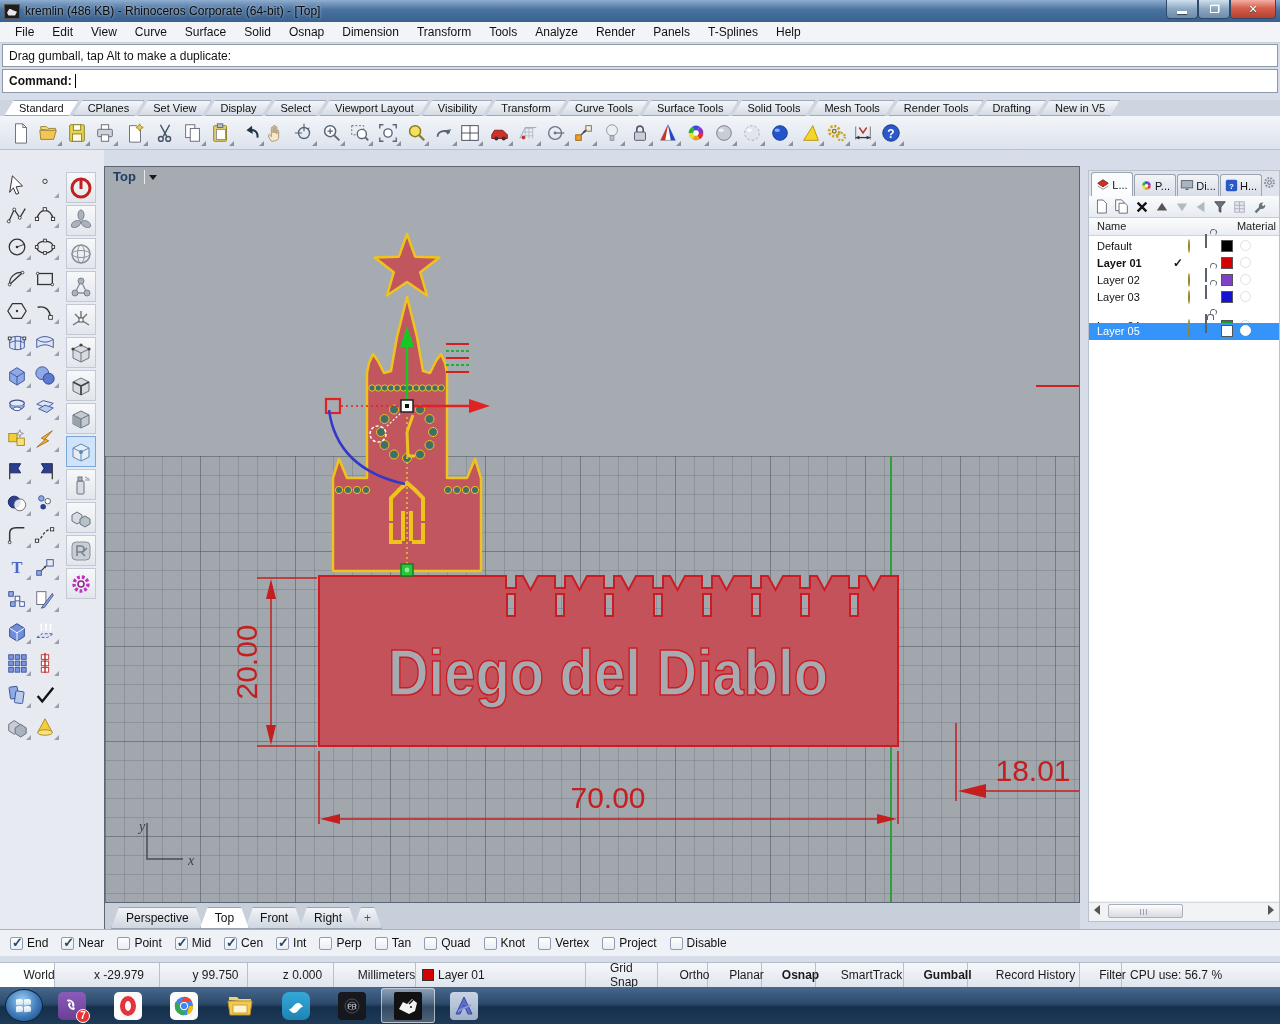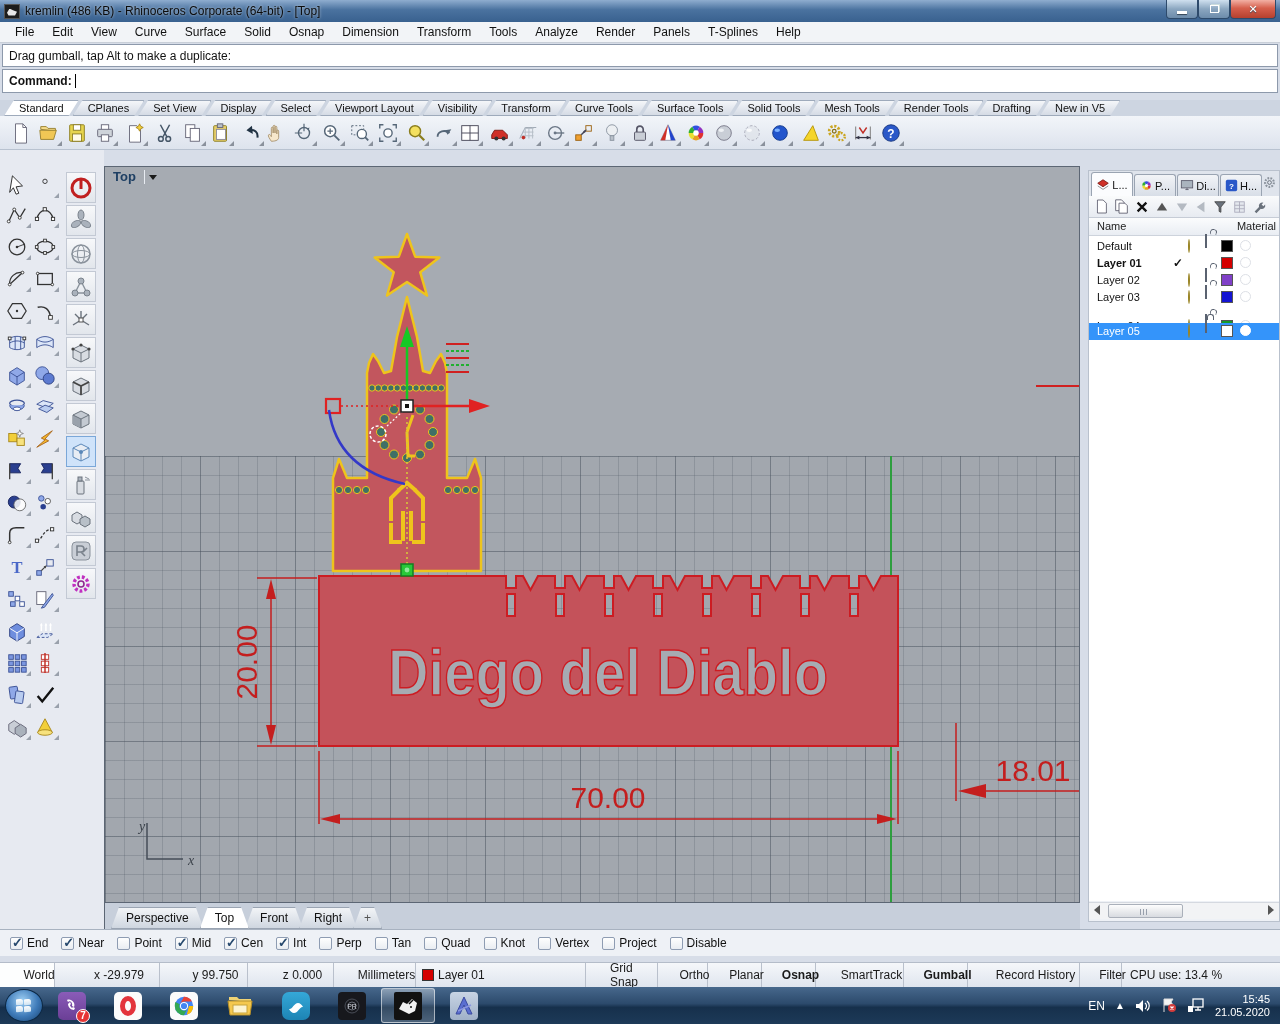--- a/index.html
+++ b/index.html
@@ -1120,21 +1120,21 @@
     <div class="seg on" style="width:64px">
         <span>Gumball</span>
       </div>
     <div class="seg" style="width:112px">
         <span>Record History</span>
       </div>
     <div class="seg" style="width:42px">
         <span>Filter</span>
       </div>
     <div class="seg" style="flex:1;border-right:none;justify-content:flex-start;padding-left:8px">
-        <span>CPU use: 13.4 %</span>
+        <span>CPU use: 56.7 %</span>
       </div>
   </div>
 
   <div id="taskbar">
     <div id="startorb">
         <div class="flag">
           <i></i>
           <i></i>
           <i></i>
           <i></i>
@@ -1202,37 +1202,15 @@
       </div>
     </div>
     <div class="appbtn">
       <div class="aicon" style="background:linear-gradient(#c8d4e4,#9fb0c8);border-radius:4px">
         <svg width="22" height="22" viewBox="0 0 22 22">
             <path d="M11 2L3 19h4l4-9 4 9h4z" fill="#5a6ed0" stroke="#3a4aa0"></path>
             <path d="M5 16l13-6" stroke="#8a96e0" stroke-width="1.6"></path>
           </svg>
       </div>
     </div>
-    <div id="tray">
-      <span style="font-size:12px">EN</span>
-      <span class="trayglyph">▲</span>
-      <svg width="16" height="14" viewBox="0 0 16 14">
-          <path d="M1 5h3l4-4v12l-4-4H1z" fill="#fff"></path>
-          <path d="M10 4c2 1.5 2 4.5 0 6M12 2c3 2.5 3 7 0 9.5" stroke="#fff" fill="none" stroke-width="1.2"></path>
-        </svg>
-      <svg width="16" height="15" viewBox="0 0 16 15">
-          <path d="M3 1v13M3 1h9l-2 3 2 3H3" fill="#f4f4f4" stroke="#ddd"></path>
-          <circle cx="11" cy="10" r="4" fill="#d23c3c"></circle>
-          <path d="M9.5 8.5l3 3M12.5 8.5l-3 3" stroke="#fff" stroke-width="1.2"></path>
-        </svg>
-      <svg width="18" height="15" viewBox="0 0 18 15">
-          <rect x="6" y="1" width="10" height="8" fill="none" stroke="#fff" stroke-width="1.3"></rect>
-          <path d="M11 9v3M8 12h6" stroke="#fff" stroke-width="1.3"></path>
-          <rect x="1" y="8" width="5" height="6" fill="#fff"></rect>
-        </svg>
-      <div id="clockblk">
-        <div>15:45</div>
-        <div>21.05.2020</div>
-      </div>
-    </div>
   </div>
 
 </div>
 
 </body></html>

